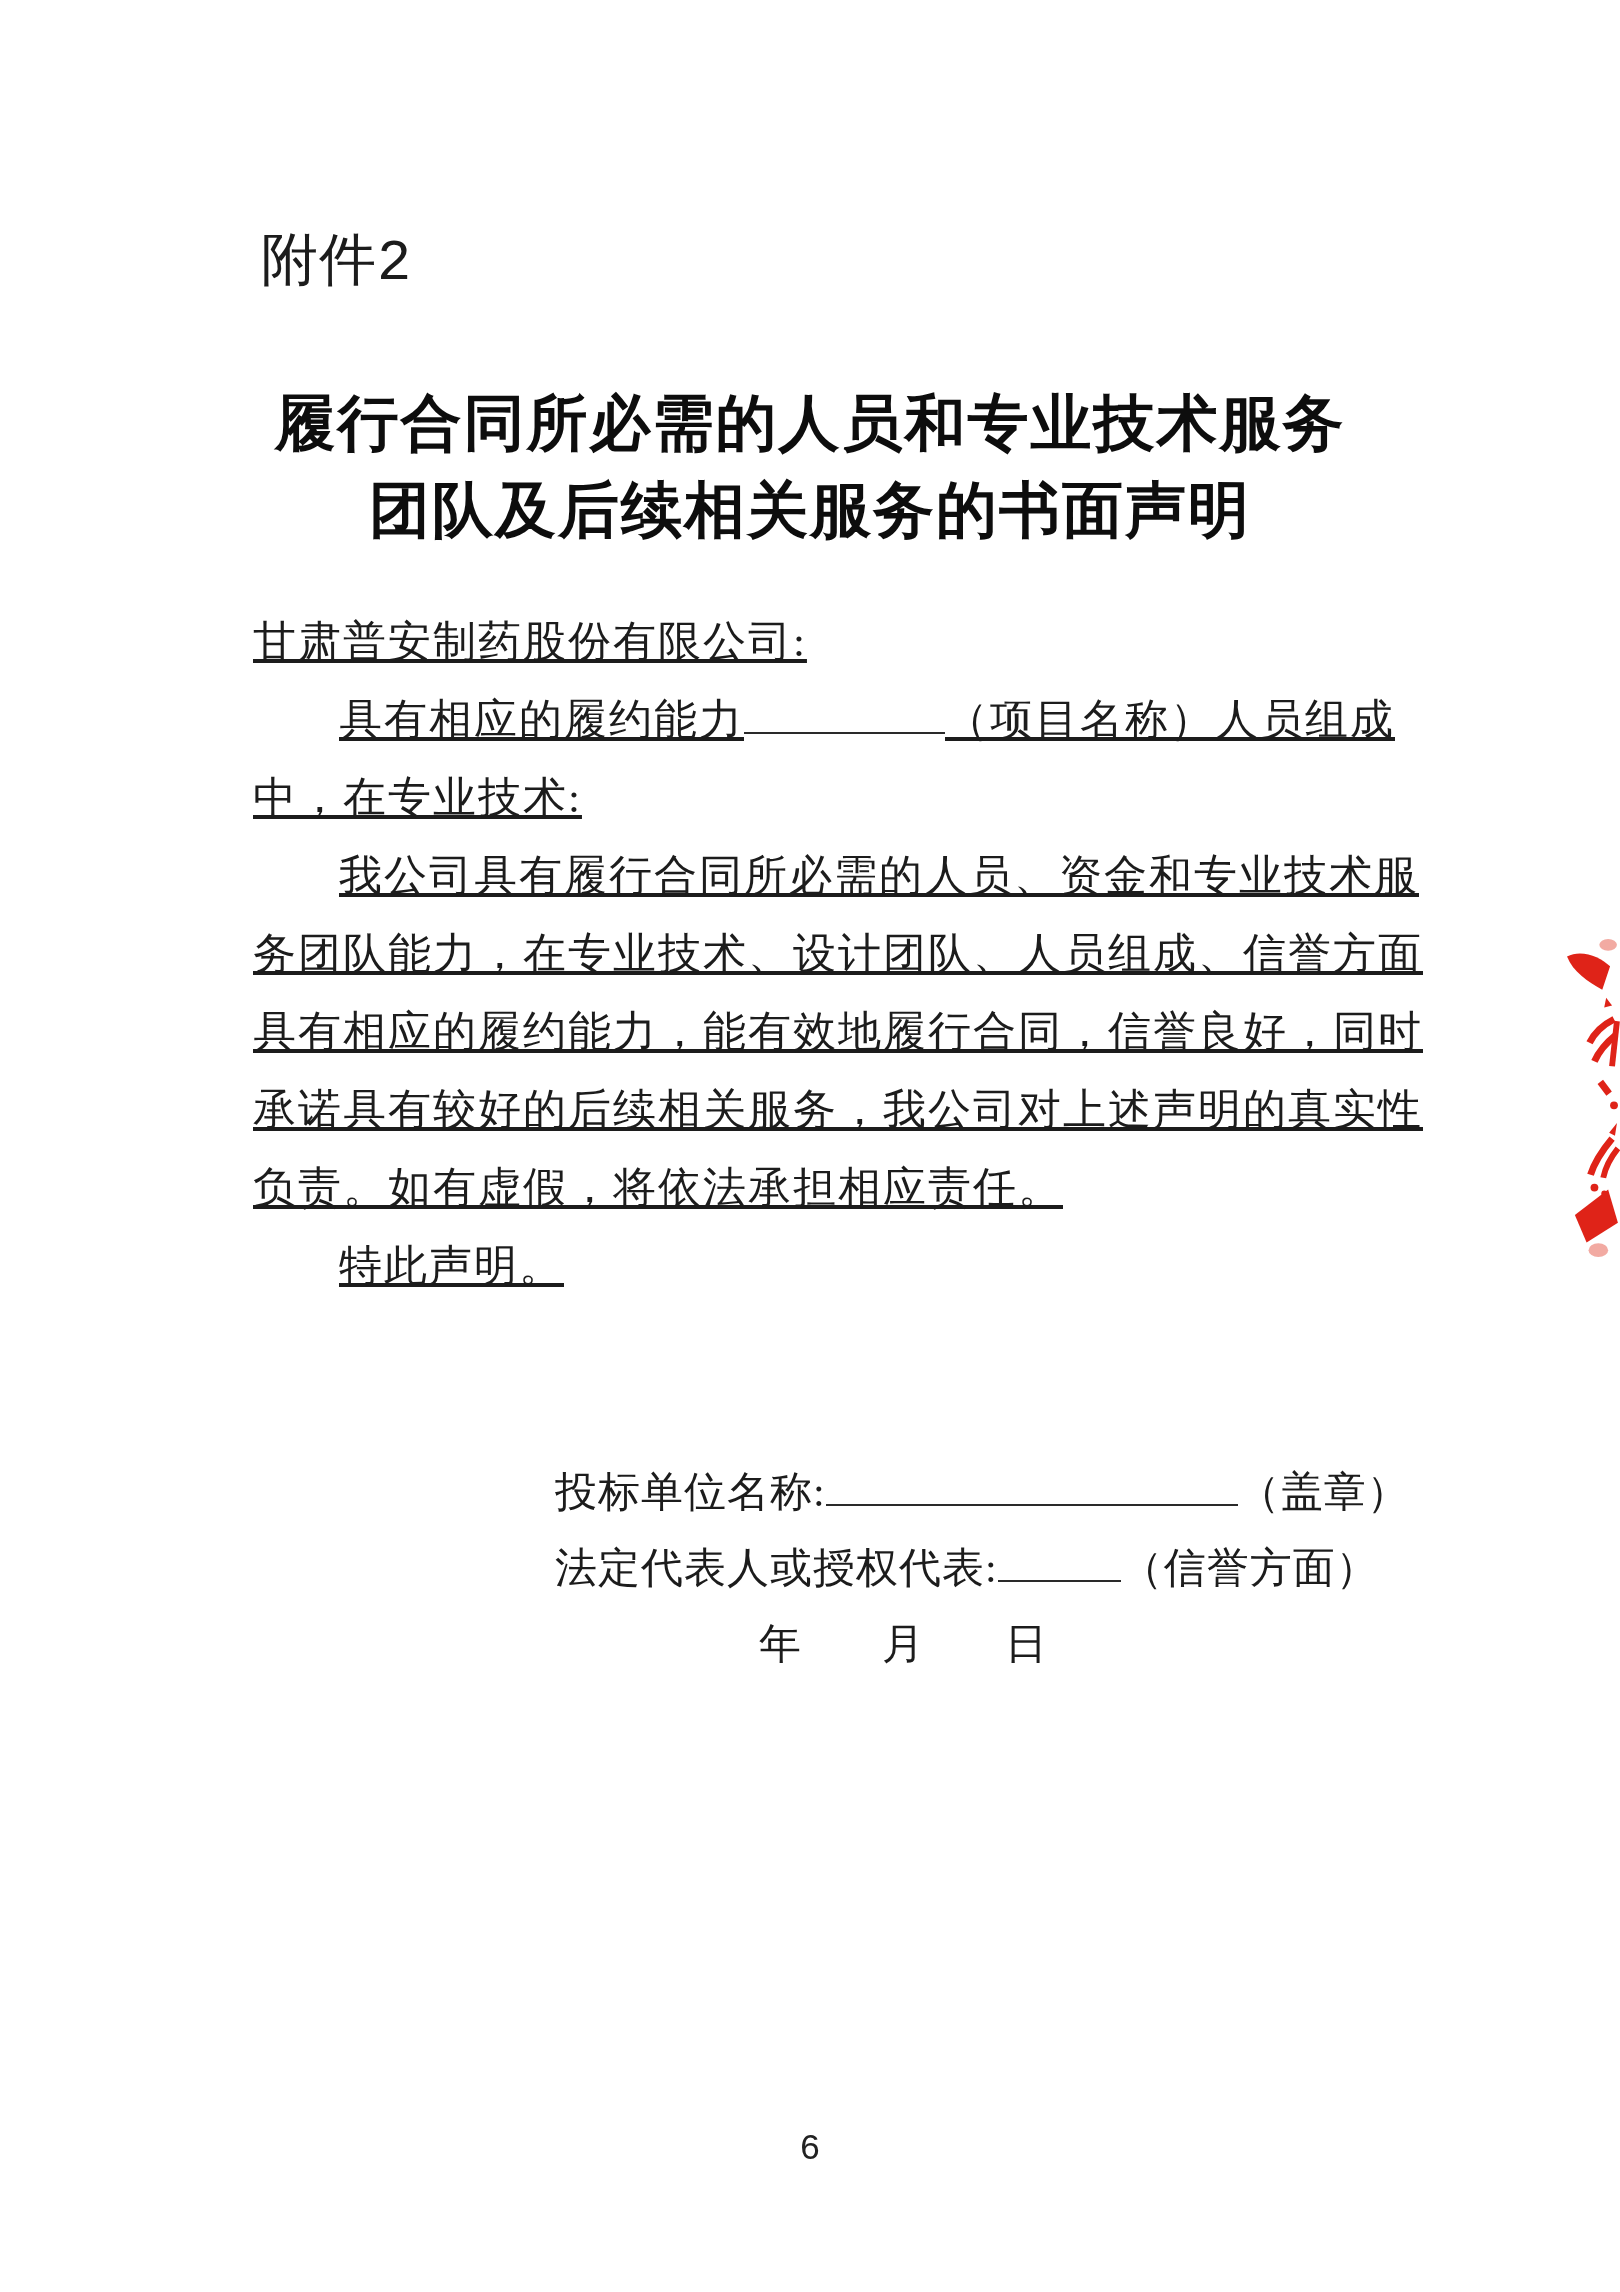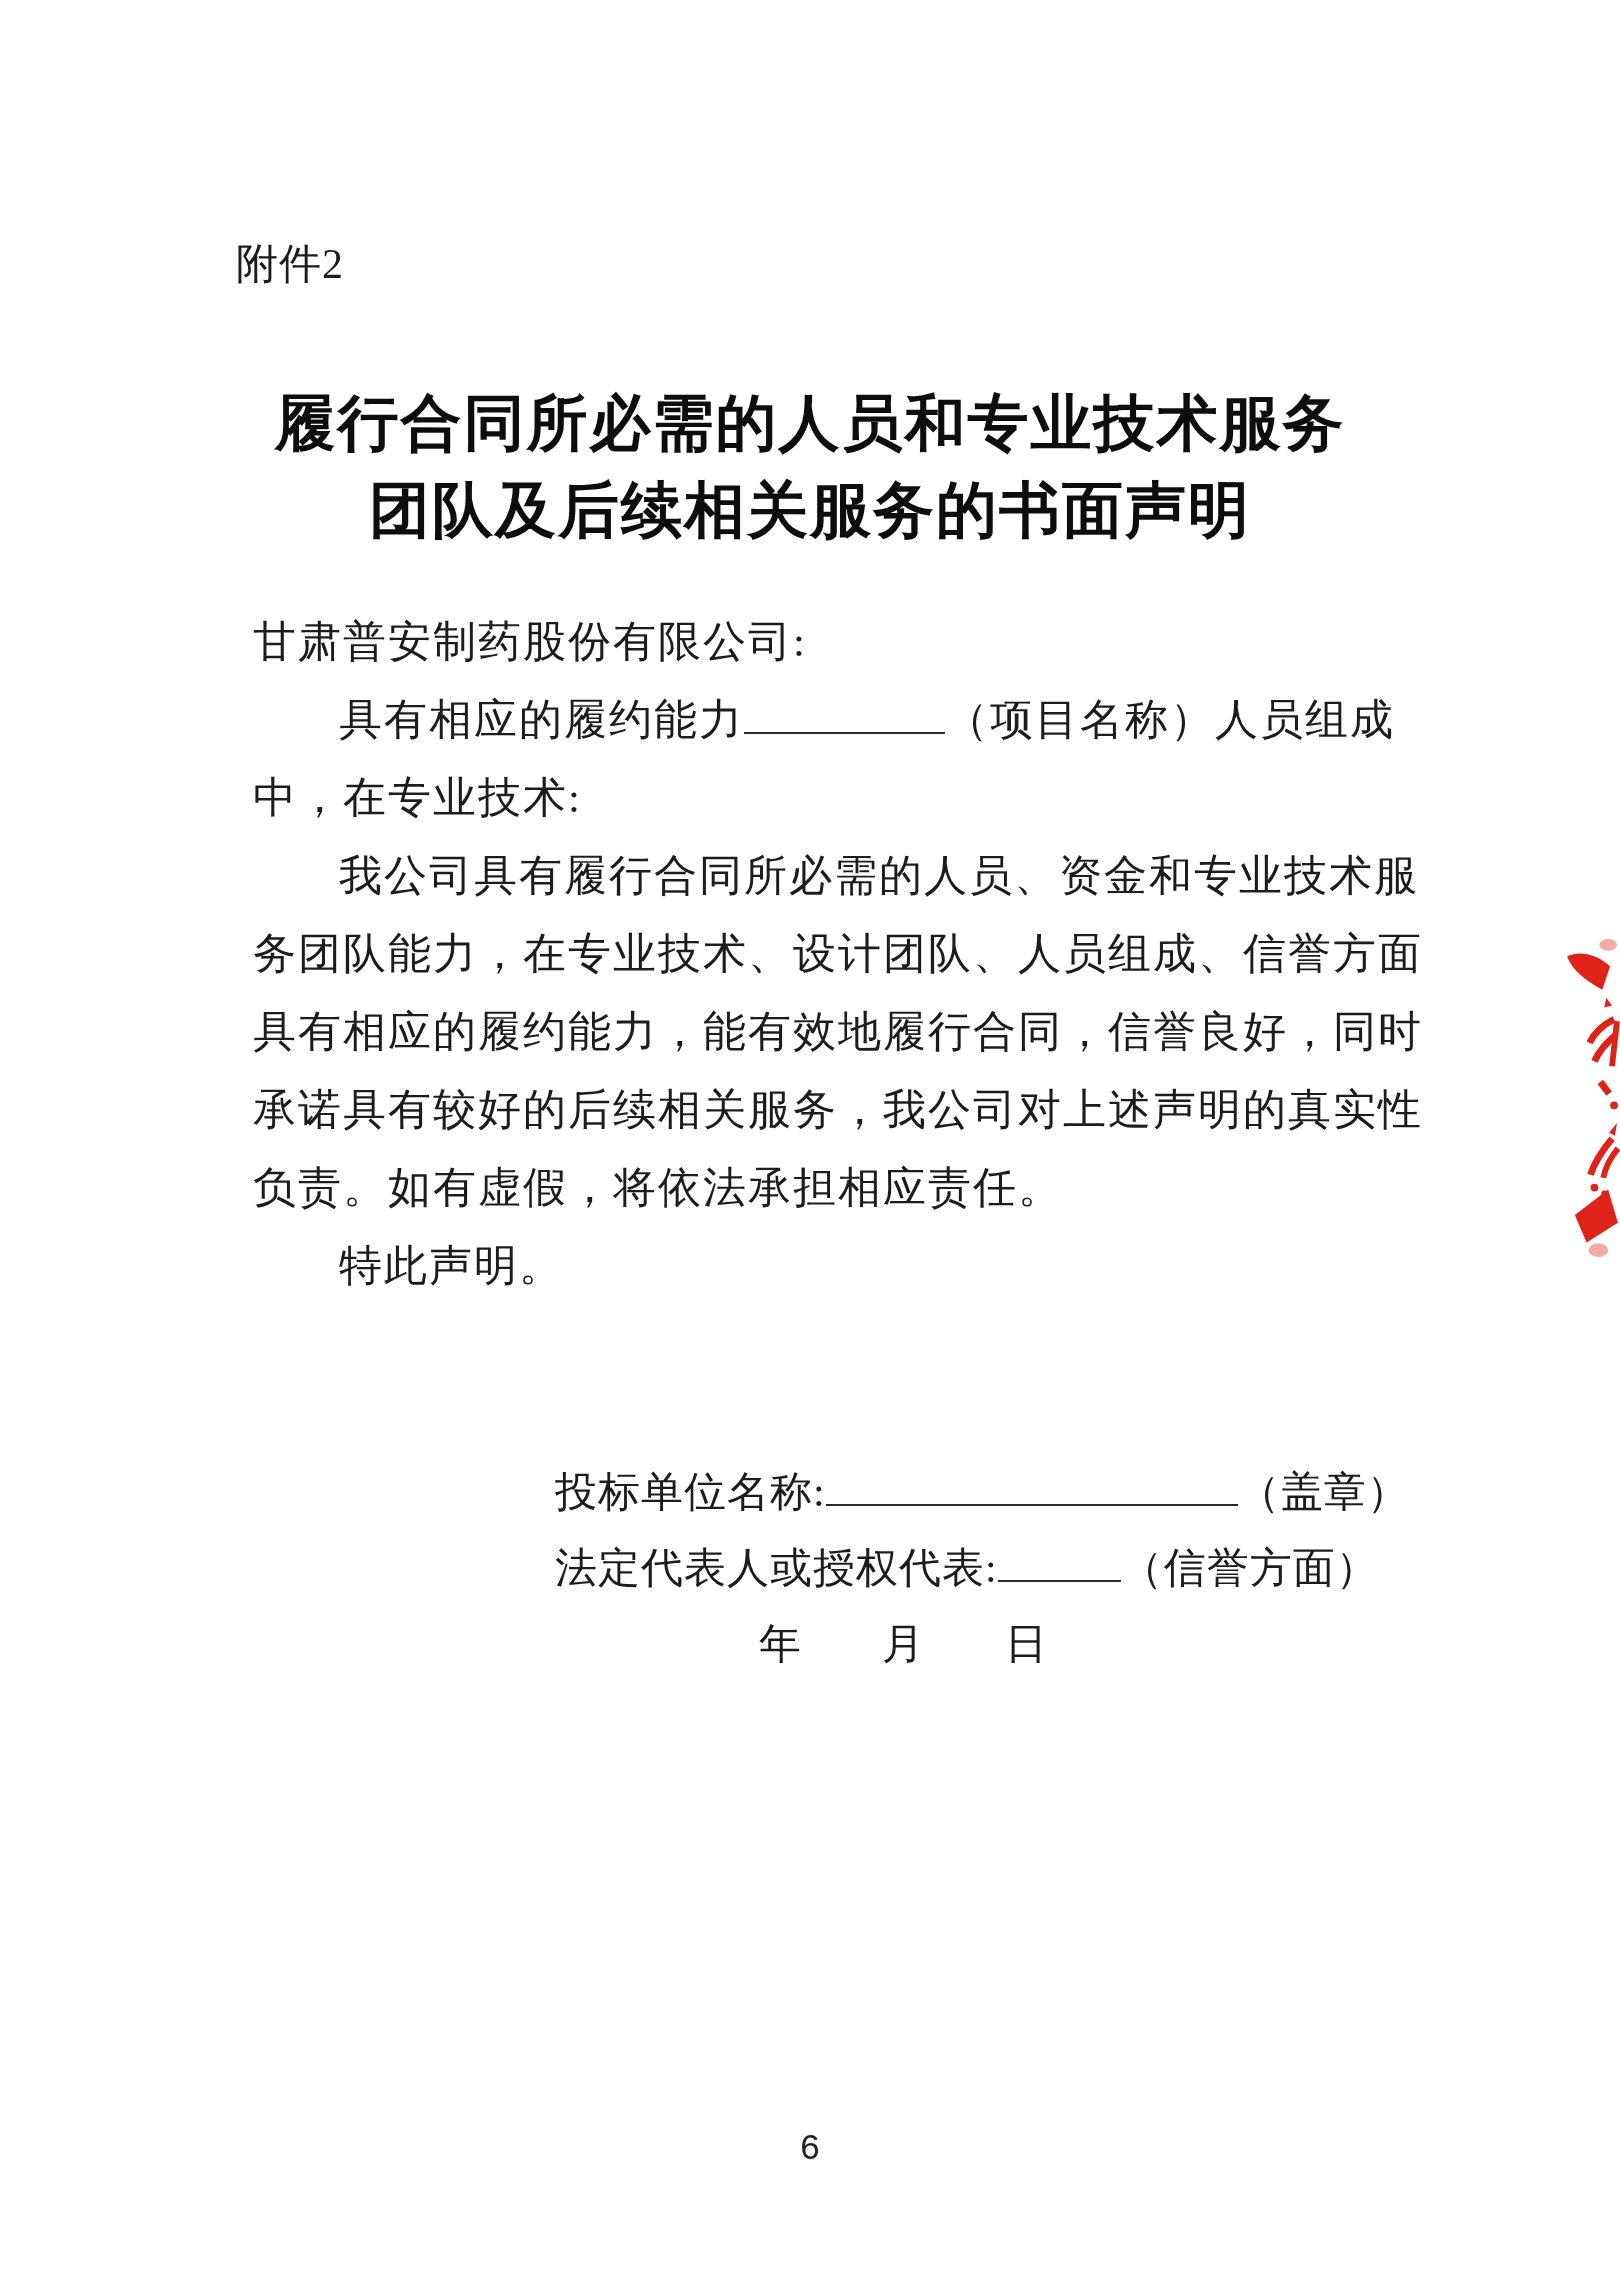--- a/index.html
+++ b/index.html
@@ -9,25 +9,26 @@
     width: 1620px;
     height: 2293px;
     margin: 0 auto;
     background: #ffffff;
     overflow: hidden;
     font-family: "Liberation Serif", "DejaVu Serif", serif;
     color: #1c1c1c;
   }
   .attachment-label {
     position: absolute;
-    left: 236px;
+    left: 261px;
     top: 241px;
-    font-size: 42px;
+    font-size: 57px;
     line-height: 47px;
     letter-spacing: 1px;
+    font-family: Liberation Mono, monospace;
   }
   .doc-title {
     position: absolute;
     left: 118px;
     right: 118px;
     top: 380px;
     text-align: center;
     font-weight: 700;
     font-size: 61px;
     line-height: 87px;
@@ -37,21 +38,21 @@
   .body-block {
     position: absolute;
     left: 253px;
     top: 603px;
     width: 1147px;
     font-size: 43px;
     line-height: 78px;
     letter-spacing: 2px;
     white-space: nowrap;
   }
-  .body-line { height: 78px; }
+  .body-line { height: 78px; text-decoration: underline; }
   .indent { padding-left: 86px; }
   .blank {
     display: inline-block;
     border-bottom: 2.9px solid #2a2a2a;
     height: 39px;
   }
   .blank-project { width: 201px; }
   .sign-block {
     position: absolute;
     left: 527px;

